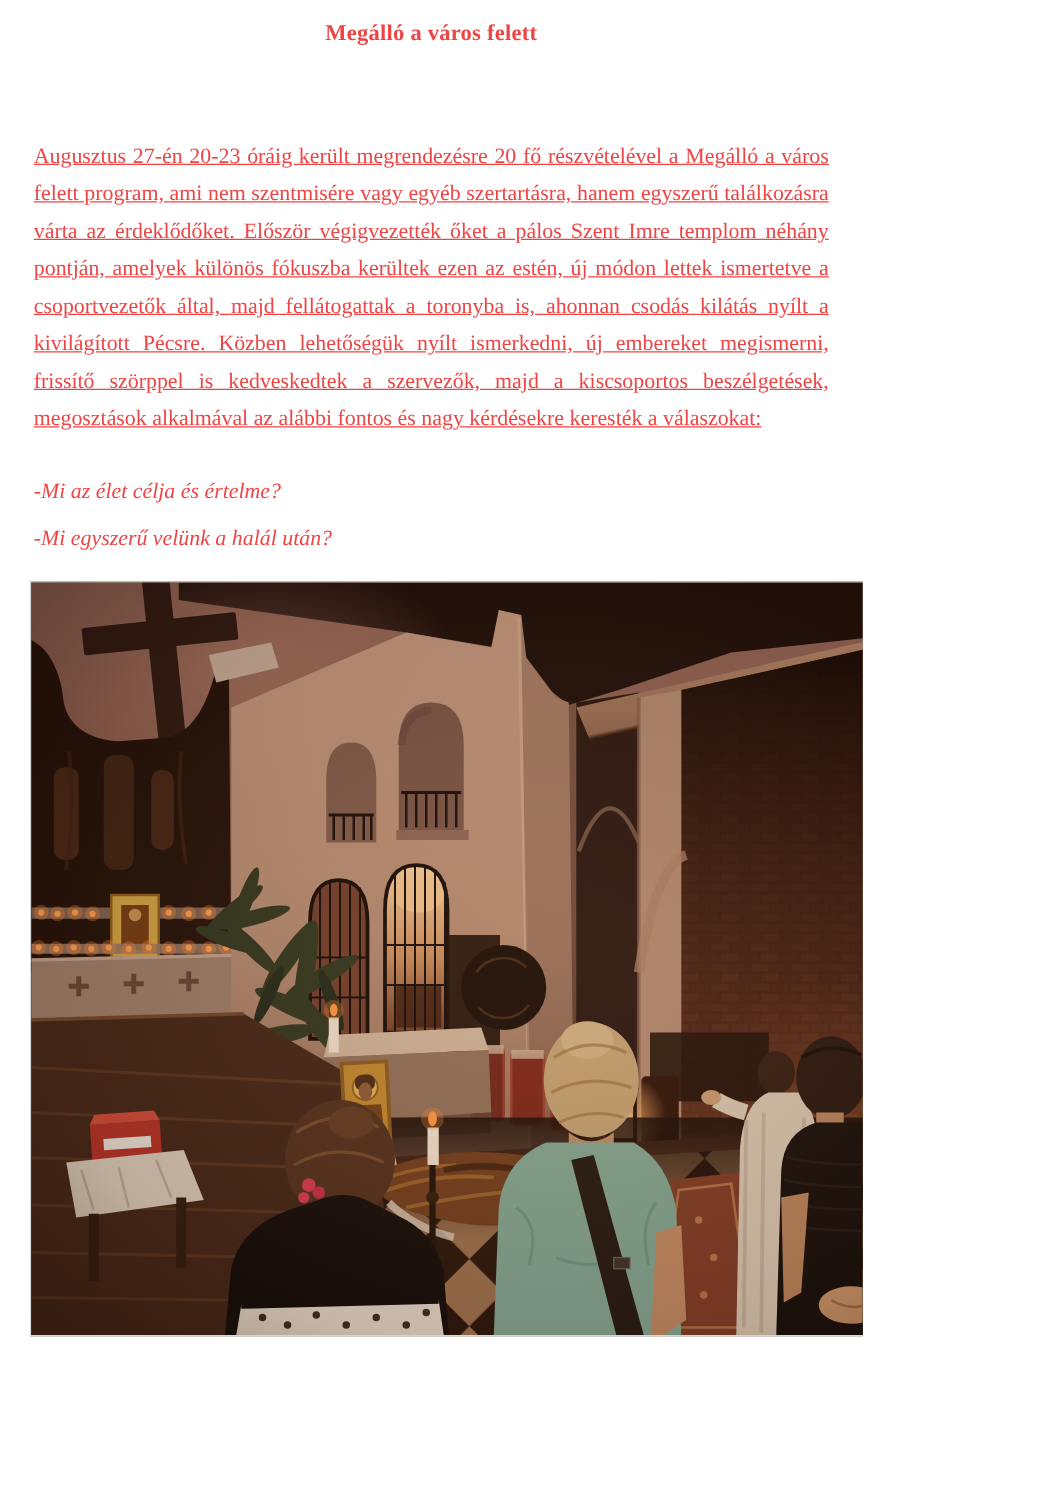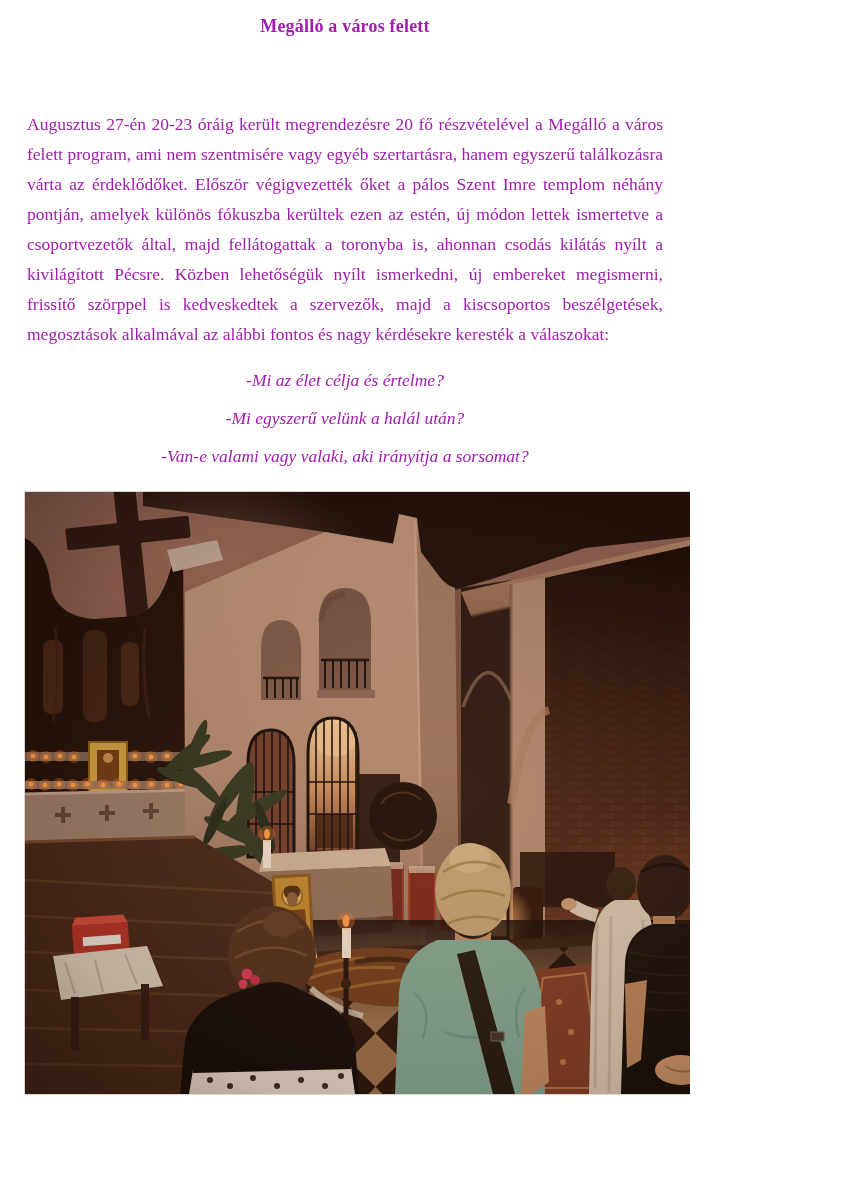--- a/index.html
+++ b/index.html
@@ -1,43 +1,43 @@
 <!DOCTYPE html>
 <html lang="hu" style="--wall-mauve: #8f6454; --wall-cream: #c2997f; --ceiling-dark: #190d09; --brick: #5a2c1c; --brick-light: #6b3824; --wood-dark: #402517; --altar-stone: #9a7e6b; --flame-orange: #ffa04e; --glow-warm: #f3c795; --icon-gold: #d0a443; --christ-icon-gold: #c0892f; --plant-green: #2c3520; --teal-shirt: #7fa795; --white-robe: #d8c9b4; --black-clothing: #120d0a; --skin: #c3906c; --blonde-hair: #c2a374; --brown-hair: #4e2f1c; --floor-tan: #9c7450; --floor-dark: #221209; --carpet-red: #7c3b25; --red-box: #b23127; --table-cloth: #d9cdbc;"><head>
 <meta charset="utf-8">
 <style>
   html,body{margin:0;padding:0;background:#ffffff;}
   .page{
     position:relative;
     width:690px;height:1200px;
     background:#ffffff;
     font-family:"Liberation Serif", serif;
-    color:#a21caf;
+    color:#ef4444;
     overflow:hidden;
   }
   .doc-title{
     margin:0;
     padding-top:15px;
     text-align:center;
     font-size:18px;
     font-weight:bold;
     line-height:22px;
     letter-spacing:.2px;
   }
   .doc-paragraph{
     margin:72px 27px 0 27px;
     font-size:17.5px;
     line-height:30px;
     text-align:justify;
+    text-decoration:underline;
   }
   .doc-questions{
-    margin:20px 27px 0 27px;
+    margin:32px 27px 0 27px;
     font-style:italic;
     font-size:17.5px;
-    text-align:center;
   }
   .doc-questions p{
     margin:0 0 16px 0;
     line-height:22px;
   }
   .photo-figure{
     margin:24px 0 0 24px;
     width:804px;height:602px;
     border:1px solid #d8d4d0;
     box-sizing:content-box;
@@ -51,21 +51,20 @@
 
 <div class="page">
 
   <h1 class="doc-title">Megálló a város felett</h1>
 
   <p class="doc-paragraph">Augusztus 27-én 20-23 óráig került megrendezésre 20 fő részvételével a Megálló a város felett program, ami nem szentmisére vagy egyéb szertartásra, hanem egyszerű találkozásra várta az érdeklődőket. Először végigvezették őket a pálos Szent Imre templom néhány pontján, amelyek különös fókuszba kerültek ezen az estén, új módon lettek ismertetve a csoportvezetők által, majd fellátogattak a toronyba is, ahonnan csodás kilátás nyílt a kivilágított Pécsre. Közben lehetőségük nyílt ismerkedni, új embereket megismerni, frissítő szörppel is kedveskedtek a szervezők, majd a kiscsoportos beszélgetések, megosztások alkalmával az alábbi fontos és nagy kérdésekre keresték a válaszokat:</p>
 
   <div class="doc-questions">
     <p>-Mi az élet célja és értelme?</p>
     <p>-Mi egyszerű velünk a halál után?</p>
-    <p>-Van-e valami vagy valaki, aki irányítja a sorsomat?</p>
   </div>
 
   <figure class="photo-figure">
     <svg width="804" height="602" viewBox="0 0 804 602" xmlns="http://www.w3.org/2000/svg">
       <defs>
         <linearGradient id="bgGrad" x1="0" y1="0" x2="0" y2="1">
           <stop offset="0" stop-color="#96695a"></stop>
           <stop offset="0.45" stop-color="#7b5244"></stop>
           <stop offset="0.78" stop-color="#4a2c20"></stop>
           <stop offset="1" stop-color="#2a1812"></stop>

